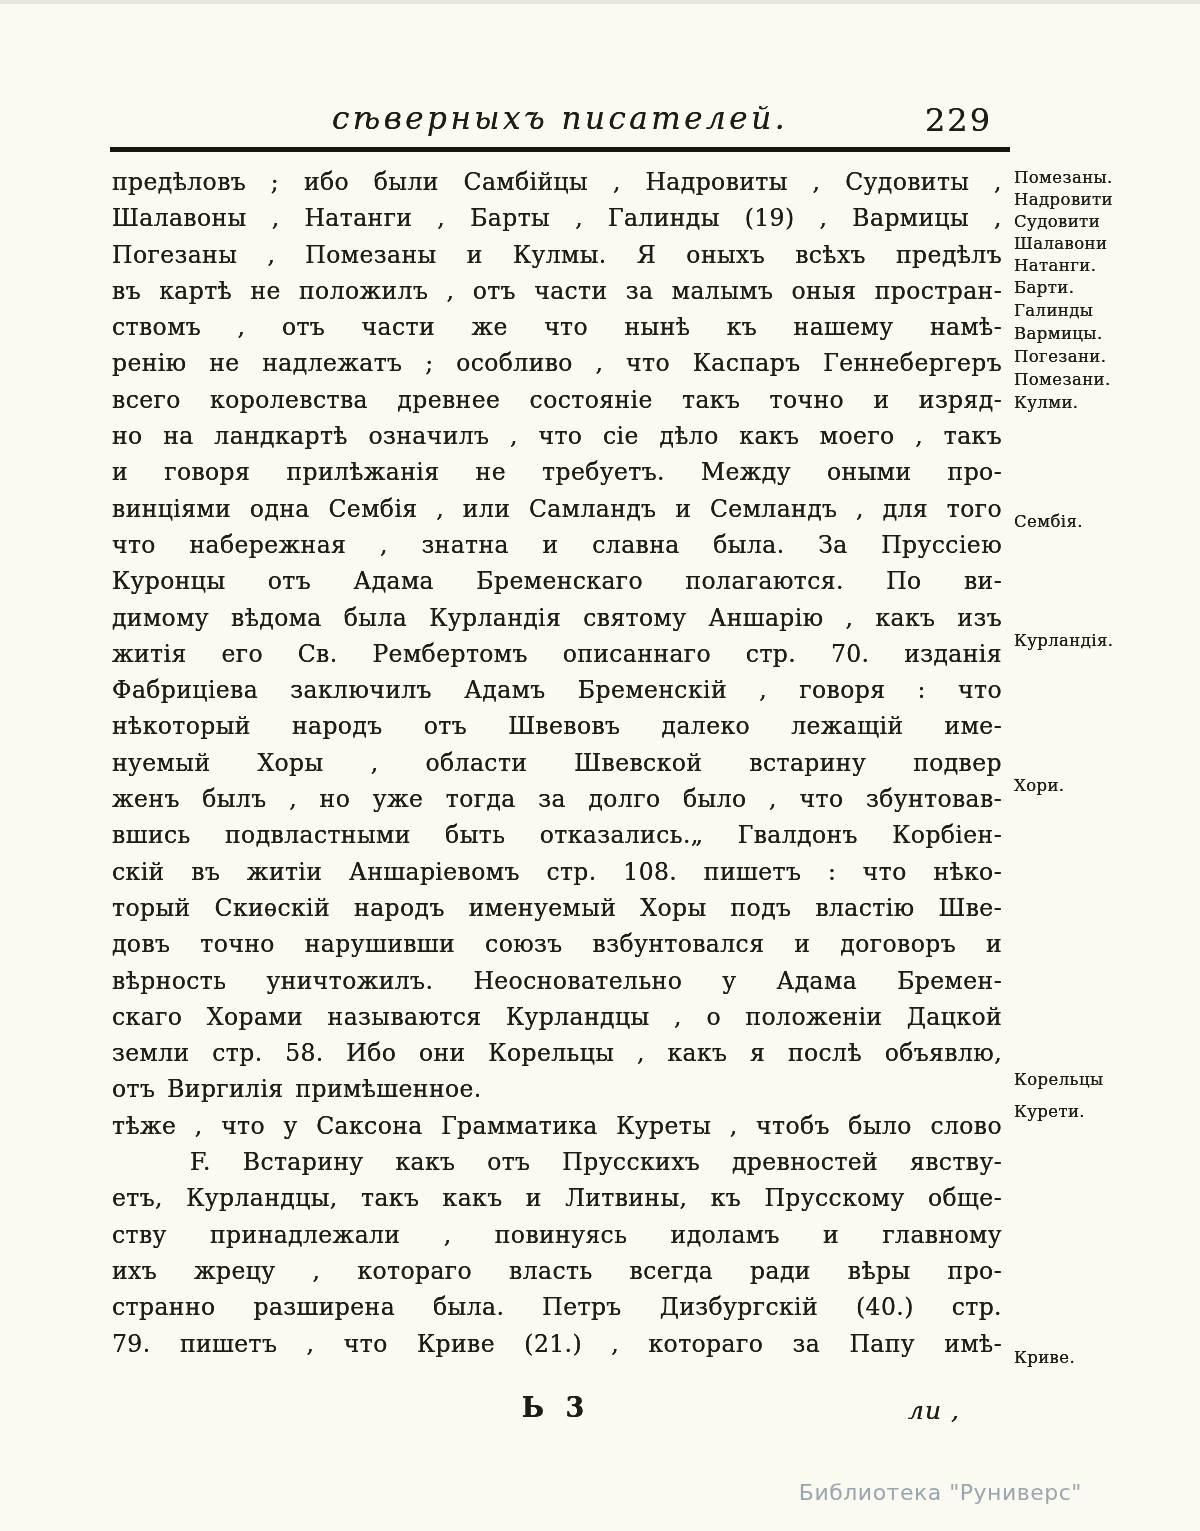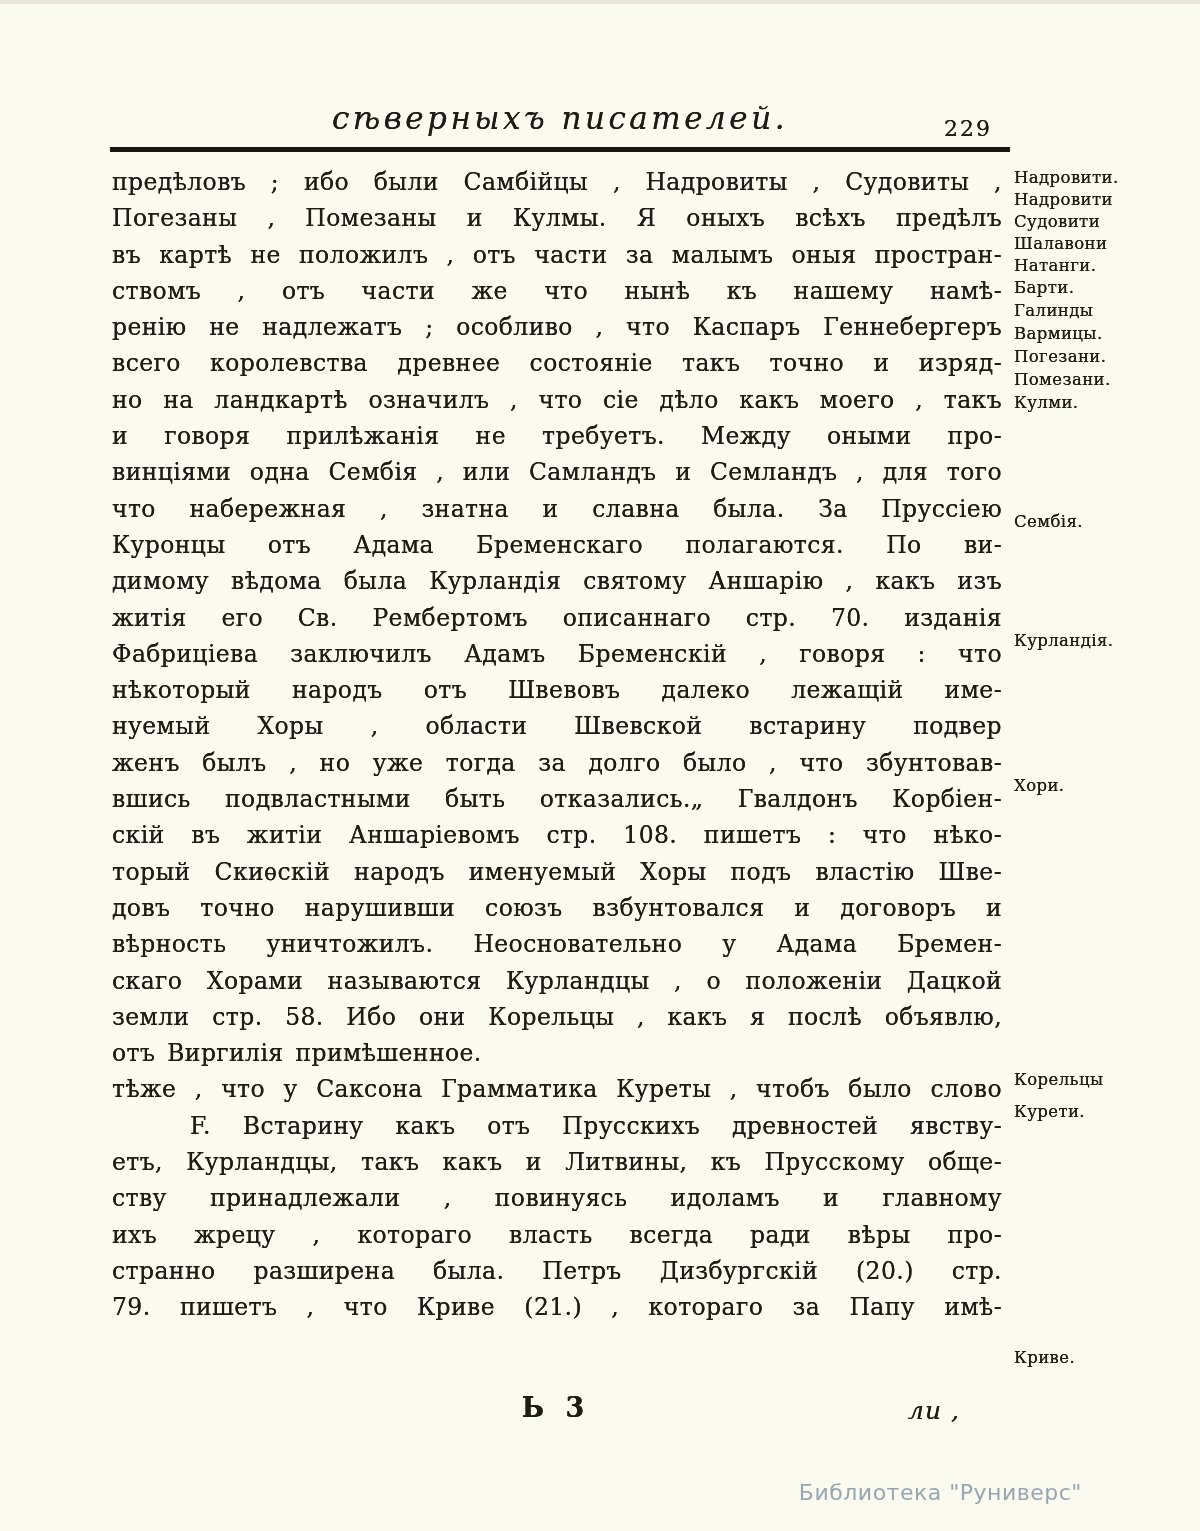--- a/index.html
+++ b/index.html
@@ -20,22 +20,22 @@
     display: flex; align-items: baseline; justify-content: center;
   }
   .running-title {
     font-style: italic;
     font-size: 31px;
     letter-spacing: 3.5px;
     text-shadow: 0 0 0.5px currentColor;
   }
   .page-number {
     position: absolute;
-    right: 16px; top: 16px;
-    font-size: 22px;
+    right: 16px; top: 1px;
+    font-size: 32px;
     letter-spacing: 2px;
     text-shadow: 0 0 0.5px currentColor;
   }
   .rule {
     position: absolute;
     top: 143px; left: 110px; width: 900px; height: 5px;
     background: #191611;
   }
   
   .body-text {
@@ -102,20 +102,21 @@
 
   <div class="header">
     <span class="running-title">сѣверныхъ писателей.</span>
     <span class="page-number">229</span>
   </div>
 
   <div class="rule"></div>
 
   <div class="body-text">
       <div class="line">предѣловъ ;  ибо  были  Самбійцы ,  Надровиты ,  Судовиты ,</div>
+      <div class="line">Шалавоны ,  Натанги ,  Барты ,  Галинды  (19) ,  Вармицы ,</div>
       <div class="line">Погезаны ,  Помезаны  и  Кулмы.   Я  оныхъ  всѣхъ  предѣлъ</div>
       <div class="line">въ картѣ не положилъ , отъ части за малымъ оныя простран-</div>
       <div class="line">ствомъ ,  отъ  части  же  что  нынѣ  къ  нашему  намѣ-</div>
       <div class="line">ренію не надлежатъ ;  особливо ,  что Каспаръ Геннебергеръ</div>
       <div class="line">всего  королевства  древнее  состояніе  такъ  точно  и  изряд-</div>
       <div class="line">но  на ландкартѣ  означилъ ,  что  сіе  дѣло  какъ  моего ,  такъ</div>
       <div class="line">и  говоря  прилѣжанія  не  требуетъ.   Между  оными  про-</div>
       <div class="line">винціями  одна  Сембія ,  или  Самландъ  и  Семландъ ,  для  того</div>
       <div class="line">что  набережная ,  знатна  и  славна  была.   За  Пруссіею</div>
       <div class="line">Куронцы  отъ  Адама  Бременскаго  полагаются.   По  ви-</div>
@@ -131,26 +132,26 @@
       <div class="line">довъ  точно  нарушивши  союзъ  взбунтовался  и  договоръ  и</div>
       <div class="line">вѣрность  уничтожилъ.   Неосновательно  у  Адама  Бремен-</div>
       <div class="line">скаго  Хорами  называются  Курландцы ,  о положеніи  Дацкой</div>
       <div class="line">земли  стр.  58.  Ибо  они  Корельцы ,  какъ  я послѣ  объявлю,</div>
       <div class="line end">отъ  Виргилія  примѣшенное.</div>
       <div class="line">тѣже , что у Саксона Грамматика  Куреты , чтобъ было слово</div>
       <div class="line indent">F.   Встарину  какъ  отъ  Прусскихъ  древностей  явству-</div>
       <div class="line">етъ,  Курландцы,  такъ  какъ  и  Литвины,  къ  Прусскому  обще-</div>
       <div class="line">ству  принадлежали ,  повинуясь  идоламъ  и  главному</div>
       <div class="line">ихъ  жрецу ,  котораго  власть  всегда  ради  вѣры  про-</div>
-      <div class="line">странно  разширена  была.   Петръ  Дизбургскій  (20.)  стр.</div>
+      <div class="line">странно  разширена  была.   Петръ  Дизбургскій  (40.)  стр.</div>
       <div class="line">79. пишетъ ,  что  Криве  (21.) ,  котораго  за  Папу  имѣ-</div>
     </div>
 
   <div class="margin-notes">
-      <div class="margin-note" style="top: 4px;">Надровити.</div>
+      <div class="margin-note" style="top: 4px;">Помезаны.</div>
       <div class="margin-note" style="top: 26px;">Надровити</div>
       <div class="margin-note" style="top: 48px;">Судовити</div>
       <div class="margin-note" style="top: 70px;">Шалавони</div>
       <div class="margin-note" style="top: 92px;">Натанги.</div>
       <div class="margin-note" style="top: 114px;">Барти.</div>
       <div class="margin-note" style="top: 137px;">Галинды</div>
       <div class="margin-note" style="top: 160px;">Вармицы.</div>
       <div class="margin-note" style="top: 183px;">Погезани.</div>
       <div class="margin-note" style="top: 206px;">Помезани.</div>
       <div class="margin-note" style="top: 229px;">Кулми.</div>

